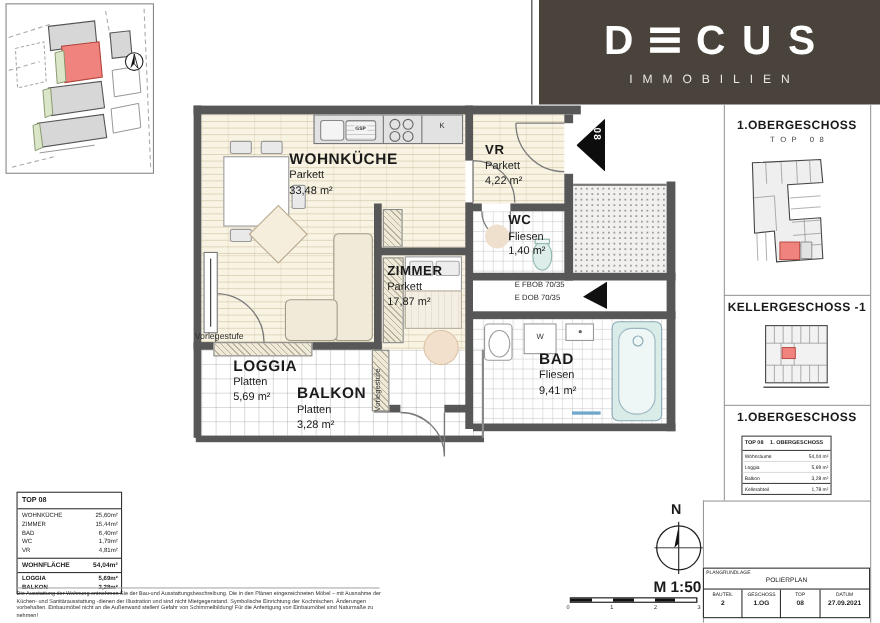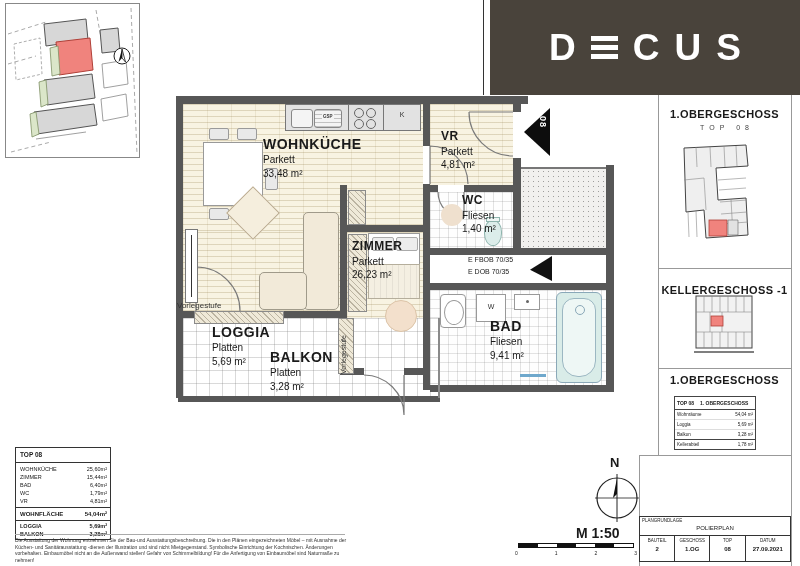--- a/index.html
+++ b/index.html
@@ -68,20 +68,21 @@
       <span>D</span>
       <span style="display:inline-flex;flex-direction:column;gap:4px;width:27px;">
         <span style="height:5px;background:#fff;"></span>
         <span style="height:5px;background:#fff;"></span>
         <span style="height:5px;background:#fff;"></span>
       </span>
       <span>C</span>
       <span>U</span>
       <span>S</span>
     </div>
+    <div style="margin-top:11px;color:#e9e6e1;font-size:11px;letter-spacing:9px;text-indent:9px;">IMMOBILIEN</div>
   </div>
 
   <div class="abs parquet" style="left:183px;top:104px;width:240px;height:128px;"></div>
   <div class="abs parquet" style="left:183px;top:232px;width:157px;height:79px;"></div>
   <div class="abs parquet" style="left:430px;top:104px;width:83px;height:81px;"></div>
   <div class="abs tiles" style="left:430px;top:192px;width:83px;height:56px;"></div>
   <div class="abs" style="left:430px;top:255px;width:176px;height:28px;background:#fff;"></div>
   <div class="abs stipple" style="left:521px;top:169px;width:85px;height:79px;"></div>
   <div class="line" style="left:521px;top:167px;width:85px;height:2px;background:#777;"></div>
   <div class="abs tiles" style="left:430px;top:290px;width:176px;height:95px;"></div>
@@ -178,31 +179,31 @@
   <div class="line" style="left:520px;top:374px;width:26px;height:3px;background:#6fa8cc;"></div>
 
   <div class="abs rlabel" style="left:263px;top:136px;">
     <div class="n">WOHNKÜCHE</div>
     <div class="f">Parkett</div>
     <div class="f">33,48 m²</div>
   </div>
   <div class="abs rlabel" style="left:441px;top:130px;">
     <div class="n2">VR</div>
     <div class="f">Parkett</div>
-    <div class="f">4,81 m²</div>
+    <div class="f">4,22 m²</div>
   </div>
   <div class="abs rlabel" style="left:462px;top:194px;">
     <div class="n2">WC</div>
     <div class="f">Fliesen</div>
     <div class="f">1,40 m²</div>
   </div>
   <div class="abs rlabel" style="left:352px;top:240px;">
     <div class="n2">ZIMMER</div>
     <div class="f">Parkett</div>
-    <div class="f">26,23 m²</div>
+    <div class="f">17,87 m²</div>
   </div>
   <div class="abs rlabel" style="left:490px;top:318px;">
     <div class="n">BAD</div>
     <div class="f">Fliesen</div>
     <div class="f">9,41 m²</div>
   </div>
   <div class="abs rlabel" style="left:212px;top:324px;">
     <div class="n">LOGGIA</div>
     <div class="f">Platten</div>
     <div class="f">5,69 m²</div>
@@ -229,21 +230,21 @@
     <g fill="#efefef" stroke="#444" stroke-width="1">
       <path d="M8 8 L70 5 L72 26 L40 28 L42 60 L70 58 L72 95 L30 98 L28 70 L10 72 Z"></path>
     </g>
     <g fill="none" stroke="#888" stroke-width=".6">
       <path d="M20 7 L21 27 M34 7 L35 27 M48 6 L49 27 M60 6 L61 26 M42 40 L70 38 M43 50 L70 48 M44 62 L71 60 M45 74 L71 72 M46 84 L72 82 M12 72 L13 97 M20 71 L21 97 M55 59 L57 96 M8 40 L28 38 L30 70"></path>
     </g>
     <rect x="33" y="80" width="18" height="16" fill="#f0837d" stroke="#b04038" stroke-width=".8"></rect>
     <path d="M52 80 L62 80 L62 95 L52 95 Z" fill="#e2e2e2" stroke="#666" stroke-width=".6"></path>
   </svg>
 
-  <div class="sb-title" style="top:284px;">KELLERGESCHOSS -1</div>
+  <div class="sb-title" style="top:274px;">KELLERGESCHOSS -1</div>
   <svg class="abs" style="left:692px;top:292px;" width="64" height="66" viewBox="0 0 64 66">
     <rect x="4" y="4" width="56" height="52" fill="#f2f2f2" stroke="#444" stroke-width="1"></rect>
     <g fill="none" stroke="#888" stroke-width=".6">
       <path d="M4 20 L60 20 M4 40 L60 40 M12 4 L12 20 M20 4 L20 20 M28 4 L28 20 M36 4 L36 20 M44 4 L44 20 M52 4 L52 20 M12 40 L12 56 M20 40 L20 56 M28 40 L28 56 M36 40 L36 56 M44 40 L44 56 M52 40 L52 56 M18 20 L18 40 M30 20 L30 40"></path>
     </g>
     <rect x="19" y="24" width="12" height="10" fill="#f0837d" stroke="#b04038" stroke-width=".8"></rect>
     <line x1="2" y1="60" x2="62" y2="60" stroke="#555" stroke-width="1.4"></line>
   </svg>
 
   <div class="sb-title" style="top:374px;">1.OBERGESCHOSS</div>
@@ -311,21 +312,21 @@
   </div>
 
   <div class="line" style="left:15px;top:534px;width:330px;height:1px;background:#aaa;"></div>
   <div class="abs" style="left:15px;top:537px;width:340px;font-size:5px;line-height:1.3;color:#333;">
     <div>Die Ausstattung der Wohnung entnehmen Sie der Bau-und Ausstattungsbeschreibung. Die in den Plänen eingezeichneten Möbel – mit Ausnahme der</div>
     <div>Küchen- und Sanitärausstattung -dienen der Illustration und sind nicht Mietgegenstand. Symbolische Einrichtung der Kochnischen. Änderungen</div>
     <div>vorbehalten. Einbaumöbel nicht an die Außenwand stellen! Gefahr von Schimmelbildung! Für die Anfertigung von Einbaumöbel sind Naturmaße zu nehmen!</div>
 
   </div>
 
-  <div class="abs" style="left:576px;top:525px;font-size:14px;font-weight:bold;">M 1:50</div>
+  <div class="abs" style="left:594px;top:525px;font-size:14px;font-weight:bold;">M 1:50</div>
   <div class="abs" style="left:518px;top:543px;width:116px;height:5px;border:1px solid #111;box-sizing:border-box;background:repeating-linear-gradient(90deg,#111 0 19px,#fff 19px 38px);"></div>
   <div class="abs" style="left:515px;top:550px;width:122px;display:flex;justify-content:space-between;font-size:5px;color:#222;">
     <span>0</span>
     <span>1</span>
     <span>2</span>
     <span>3</span>
   </div>
   <div class="abs" style="left:610px;top:455px;font-size:13px;font-weight:bold;">N</div>
   <svg class="abs" style="left:594px;top:474px;" width="46" height="48" viewBox="0 0 46 48">
     <circle cx="23" cy="24" r="20" fill="none" stroke="#222" stroke-width="1.2"></circle>

